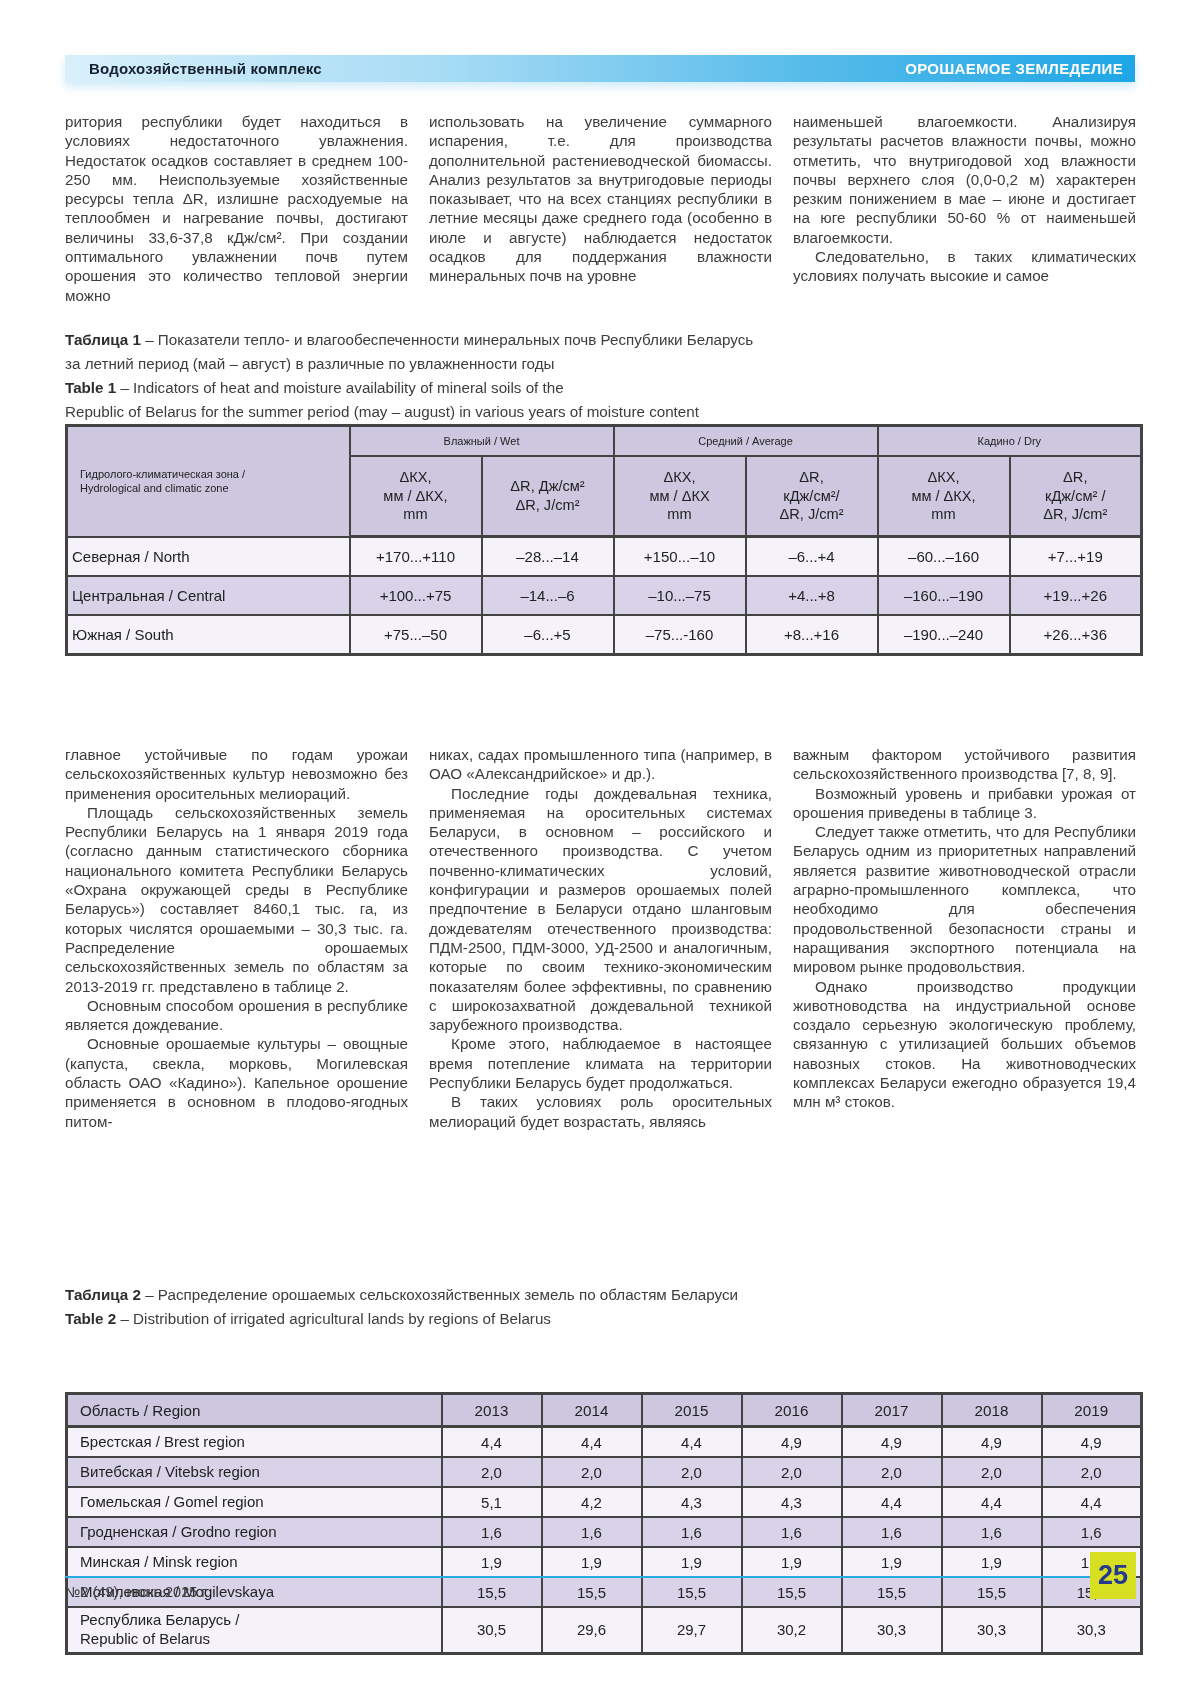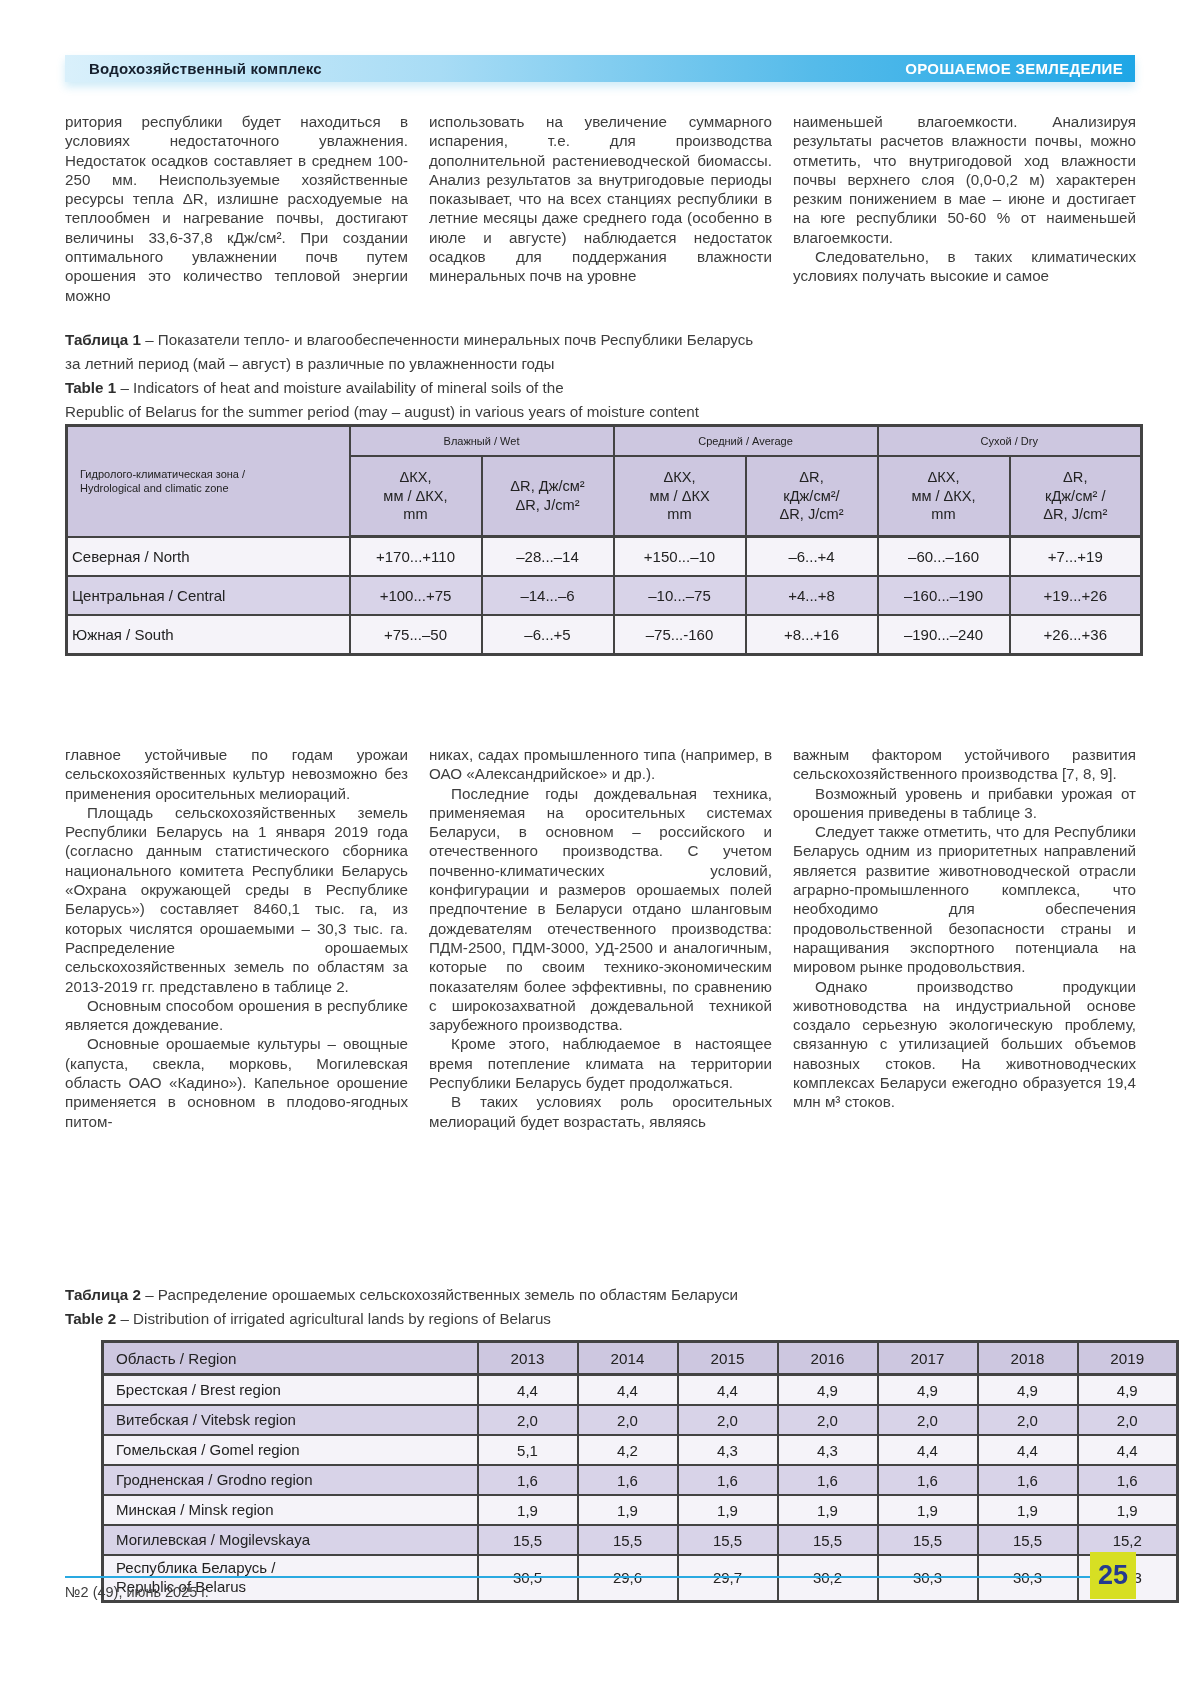--- a/index.html
+++ b/index.html
@@ -62,21 +62,21 @@
     white-space:pre-line;
   }
   #table1{top:424px;width:1075px;}
   #table1 thead tr.groups th{height:22px;background:#cdc7e0;font-size:11px;}
   #table1 thead tr.subs th{height:72px;background:#cdc7e0;font-size:14.6px;line-height:1.28;border-bottom-width:3px;}
   #table1 th.zone-h{background:#cdc7e0;text-align:left;padding-left:12px;font-size:15.2px;line-height:1.3;}
   #table1 tbody td{height:31px;}
   #table1 tbody td.zone{text-align:left;padding-left:4px;}
   #table1 tbody tr:nth-child(odd){background:#f5f3f9;}
   #table1 tbody tr:nth-child(even){background:#d8d3e8;}
-  #table2{top:1340px;width:1075px;margin-left:36px;}
+  #table2{top:1392px;width:1075px;}
   #table2 thead th{height:24px;background:#cdc7e0;border-bottom-width:3px;font-size:15.2px;}
   #table2 thead th.region-h{text-align:left;padding-left:12px;}
   #table2 tbody td{height:22px;}
   #table2 tbody td.region{text-align:left;padding-left:12px;line-height:1.25;}
   #table2 tbody tr:nth-child(odd){background:#f5f3f9;}
   #table2 tbody tr:nth-child(even){background:#d8d3e8;}
   
   .footer-rule{
     position:absolute;left:65px;top:1576px;width:1070px;height:2px;
     background:#29a9e1;
@@ -131,21 +131,21 @@
         <col style="width:132px">
         <col style="width:132px">
         <col style="width:132px">
     </colgroup>
     <thead>
       <tr class="groups">
         <th rowspan="2" class="zone-h">Гидролого-климатическая зона /
 Hydrological and climatic zone</th>
         <th colspan="2">Влажный / Wet</th>
         <th colspan="2">Средний / Average</th>
-        <th colspan="2">Сухой / Dry</th>
+        <th colspan="2">Кадино / Dry</th>
       </tr>
       <tr class="subs">
         <th>ΔКХ,
 мм / ΔКХ,
 mm</th>
         <th>ΔR, Дж/см²
 ΔR, J/cm²</th>
         <th>ΔКХ,
 мм / ΔКХ
 mm</th>

